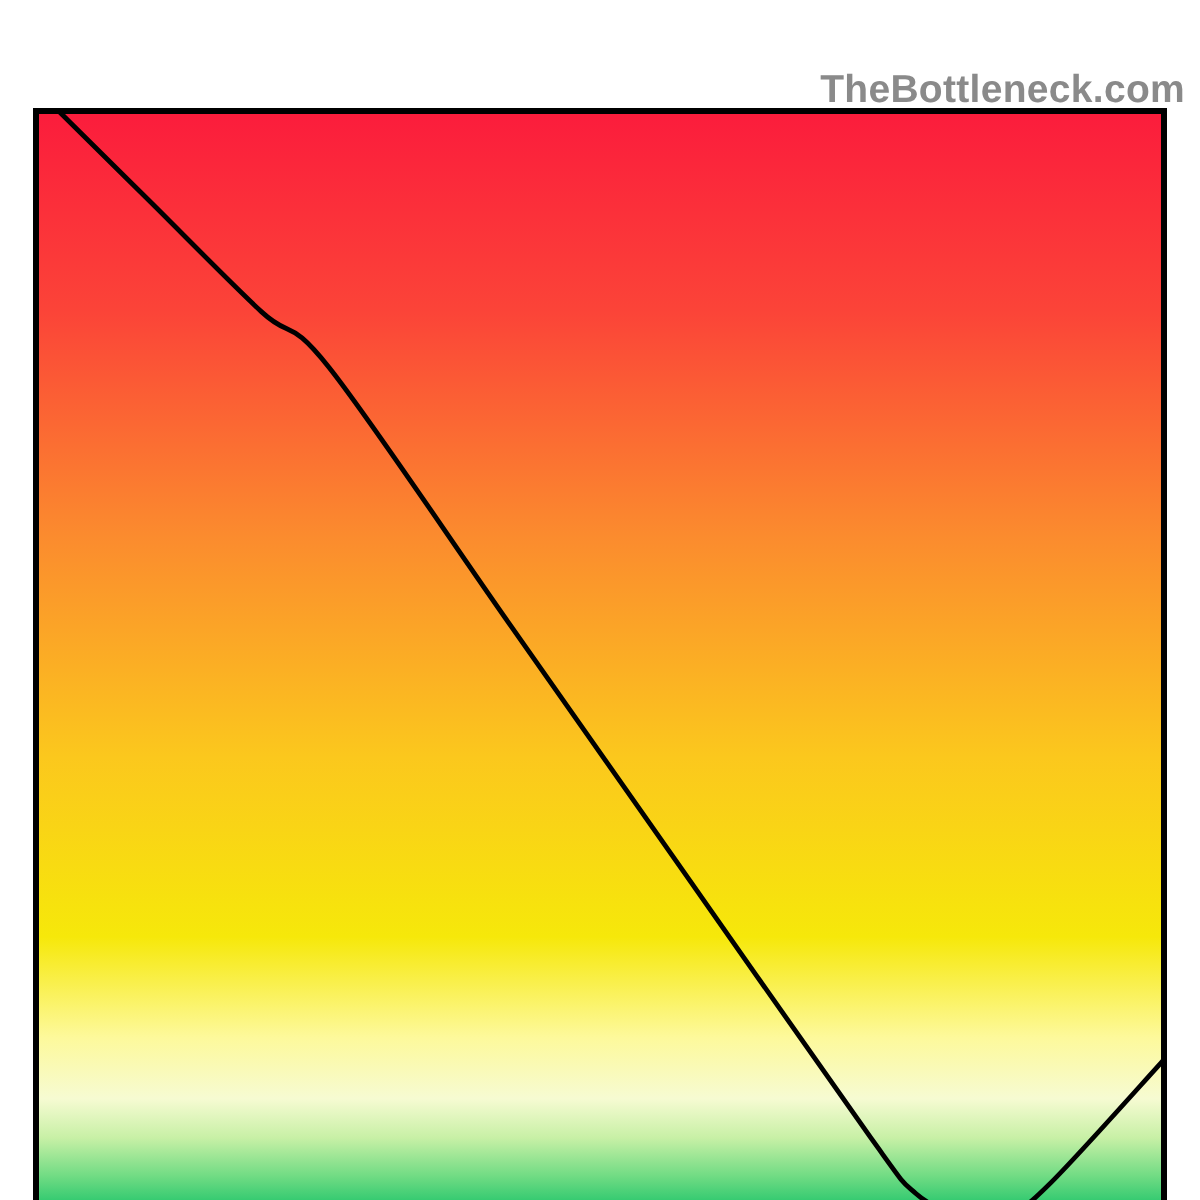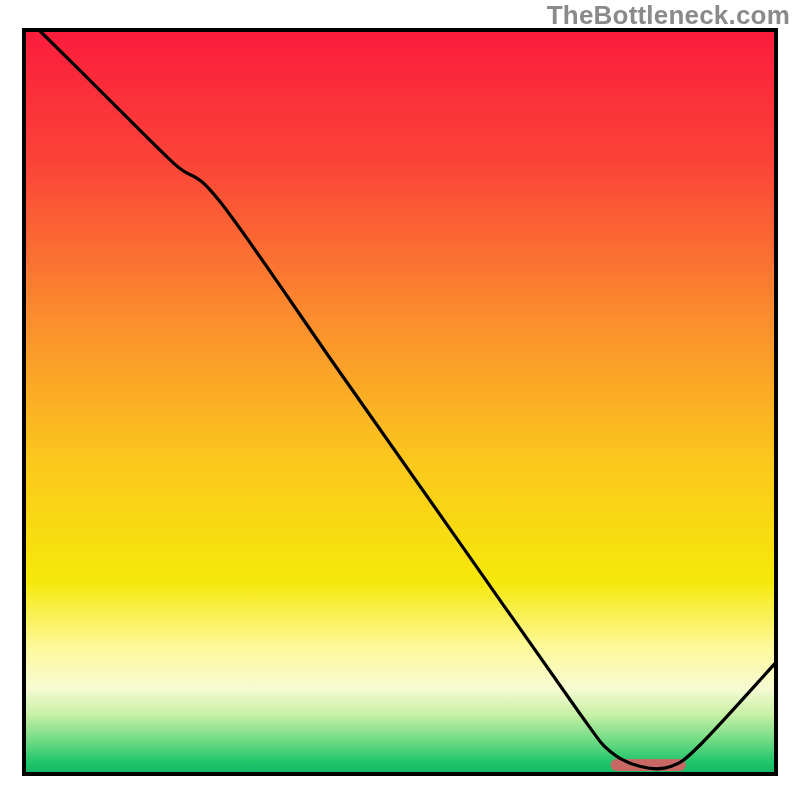--- a/index.html
+++ b/index.html
@@ -9,20 +9,21 @@
     height: 800px;
     overflow: hidden;
     background: #ffffff;
     font-family: Arial, Helvetica, sans-serif;
   }
   .frame {
     position: relative;
     width: 800px;
     height: 620px;
     box-sizing: border-box;
+    margin-top: 44px;
   }
   .watermark {
     position: absolute;
     top: 0;
     right: 10px;
     color: #8a8a8a;
     font-size: 26px;
     font-weight: 600;
     letter-spacing: 0.2px;
   }

